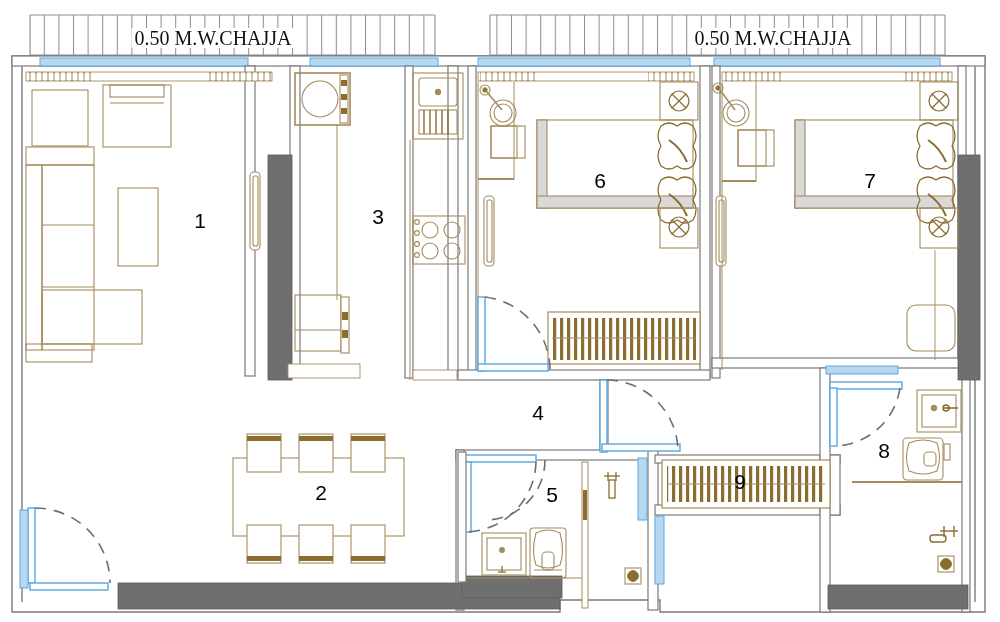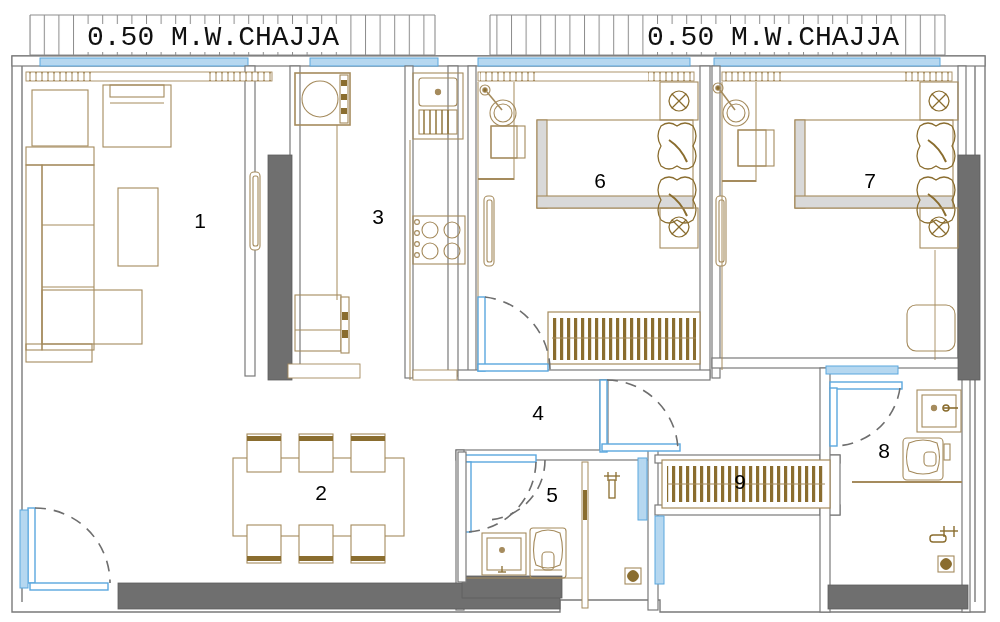--- a/index.html
+++ b/index.html
@@ -16,22 +16,22 @@
     font-size:21px;
     color:#000;
     font-weight:400;
     line-height:1;
     transform:translate(-50%,-50%);
     white-space:nowrap;
     pointer-events:none;
   }
   .chajja-label{
     position:absolute;
-    font-family:Liberation Mono, monospace;
-    font-size:28px;
+    font-family:Liberation Serif, serif;
+    font-size:20px;
     color:#111;
     letter-spacing:0px;
     line-height:1;
     transform:translate(-50%,-50%);
     white-space:nowrap;
     background:#ffffff;
     padding:0 3px;
   }
 </style>
 </head>

